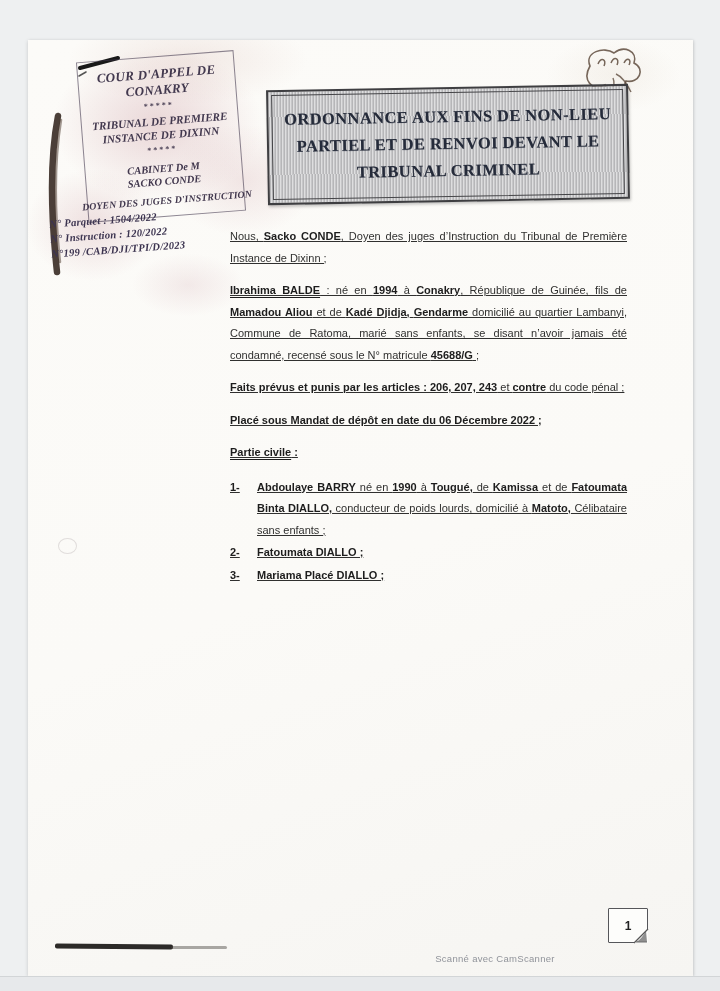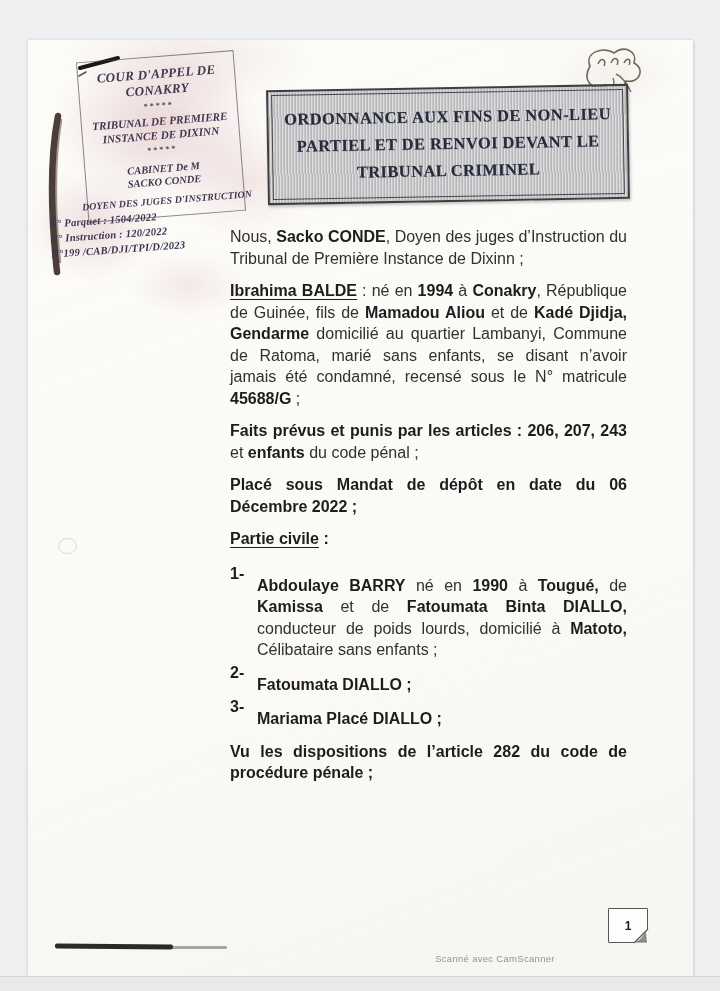--- a/index.html
+++ b/index.html
@@ -68,30 +68,30 @@
   .title-inner{border:1.5px solid #454548;padding:10px 6px 12px;text-align:center;}
   .title-line{
     font-family:"Liberation Serif",serif;font-weight:bold;
     font-size:16.5px;line-height:27px;color:#252b3a;letter-spacing:.4px;
     text-shadow:.4px .4px 0 rgba(37,43,58,.35);
   }
 
   
   .body-col{
     position:absolute;left:202px;top:186px;width:397px;
-    font-size:16px;line-height:21.5px;color:#30302f;
+    font-size:11px;line-height:21.5px;color:#30302f;text-decoration:underline;
   }
   .para{text-align:justify;margin:0 0 11px 0;}
   .b{font-weight:bold;color:#1d1d1d;}
   .u{text-decoration:underline;text-underline-offset:2.5px;margin-top:43px;}
   .heading-para{margin-bottom:13px;}
   .list{margin-bottom:11px;}
   .li{display:flex;margin-bottom:1px;}
   .li-marker{font-weight:bold;color:#1d1d1d;width:27px;flex:none;}
-  .li-text{flex:1;text-align:justify;margin-top:12px;}
+  .li-text{flex:1;text-align:justify;}
 
   
   .page-badge{
     position:absolute;left:580px;top:868px;width:38px;height:33px;
     border:1.5px solid #55565a;border-radius:1px;background:#fdfdfb;
   }
   .page-badge-num{
     position:absolute;left:0;top:0;width:100%;height:100%;
     display:flex;align-items:center;justify-content:center;
     font-size:12px;font-weight:bold;color:#222;
@@ -154,40 +154,39 @@
       <div class="title-inner">
         <div class="title-line">ORDONNANCE AUX FINS DE NON-LIEU</div>
         <div class="title-line">PARTIEL ET DE RENVOI DEVANT LE</div>
         <div class="title-line">TRIBUNAL CRIMINEL</div>
       </div>
     </div>
 
     <div class="body-col">
       <p class="para"><span>Nous, </span><span class="b">Sacko CONDE</span><span>, Doyen des juges d’Instruction du Tribunal de Première Instance de Dixinn ;</span></p>
       <p class="para"><span class="b u">Ibrahima BALDE</span><span> : né en </span><span class="b">1994</span><span> à </span><span class="b">Conakry</span><span>, République de Guinée, fils de </span><span class="b">Mamadou Aliou</span><span> et de </span><span class="b">Kadé Djidja,</span><span> </span><span class="b">Gendarme</span><span> domicilié au quartier Lambanyi, Commune de Ratoma, marié sans enfants, se disant n’avoir jamais été condamné, recensé sous le N° matricule </span><span class="b">45688/G</span><span> ;</span></p>
-      <p class="para"><span class="b">Faits prévus et punis par les articles : 206, 207, 243</span><span> et </span><span class="b">enfants</span><span> du code pénal ;</span></p>
+      <p class="para"><span class="b">Faits prévus et punis par les articles : 206, 207, 243</span><span> et </span><span class="b">contre</span><span> du code pénal ;</span></p>
       <p class="para"><span class="b">Placé sous Mandat de dépôt en date du 06 Décembre 2022 ;</span></p>
       <p class="para heading-para"><span class="b u">Partie civile</span><span class="b"> :</span></p>
 
       <div class="list">
         <div class="li">
           <span class="li-marker">1-</span>
           <span class="li-text"><span class="b">Abdoulaye BARRY</span><span> né en </span><span class="b">1990</span><span> à </span><span class="b">Tougué,</span><span> de </span><span class="b">Kamissa</span><span> et de </span><span class="b">Fatoumata Binta DIALLO,</span><span> conducteur de poids lourds, domicilié à </span><span class="b">Matoto,</span><span> Célibataire sans enfants ;</span></span>
         </div>
         <div class="li">
           <span class="li-marker">2-</span>
           <span class="li-text"><span class="b">Fatoumata DIALLO ;</span></span>
         </div>
         <div class="li">
           <span class="li-marker">3-</span>
           <span class="li-text"><span class="b">Mariama Placé DIALLO ;</span></span>
         </div>
       </div>
 
-      <p class="para"><span class="b">Vu les dispositions de l’article 282 du code de procédure pénale ;</span></p>
     </div>
 
     <div class="ink-smudge"></div>
     <div class="ink-smudge-tail"></div>
     <div class="faint-ring"></div>
 
     <div class="page-badge">
       <span class="page-badge-num">1</span>
       <svg class="badge-fold" viewBox="0 0 16 16">
         <path d="M1,15 L15,1 L15,15 Z" fill="#fdfdfb"></path>

